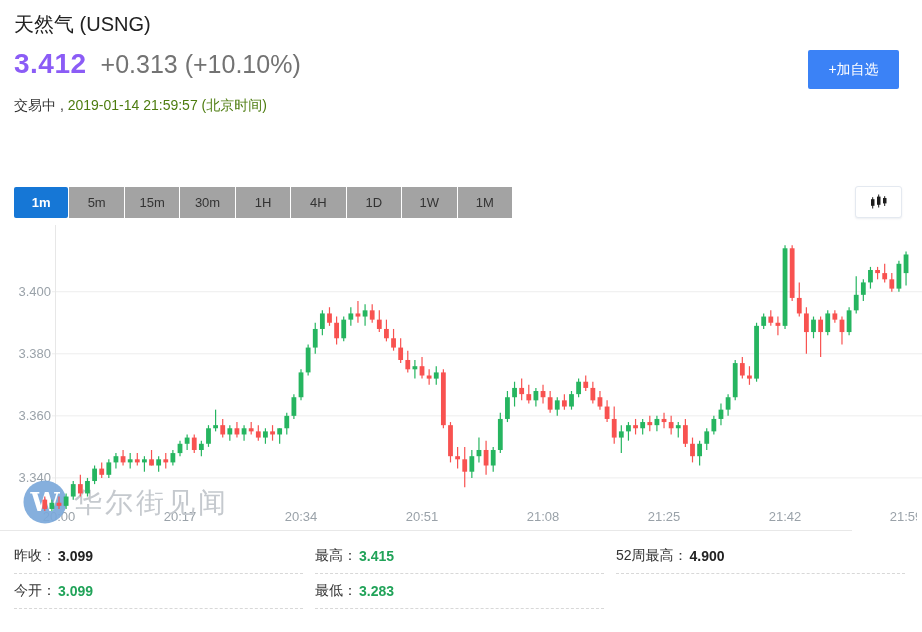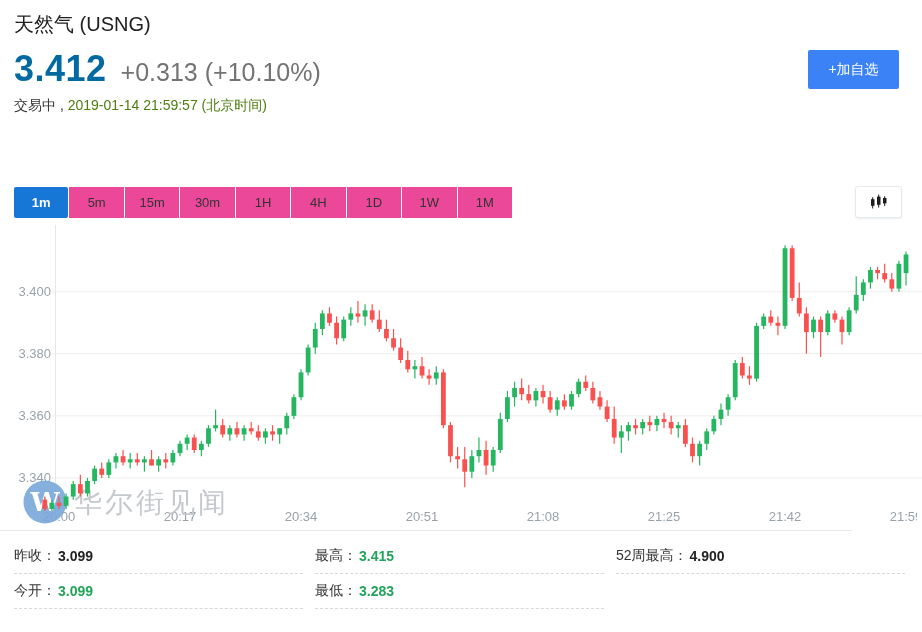--- a/index.html
+++ b/index.html
@@ -3,37 +3,37 @@
 <meta charset="utf-8">
 <style>
   * { margin:0; padding:0; box-sizing:border-box; }
   html,body { background:#fff; }
   body { font-family:"Liberation Sans","DejaVu Sans",sans-serif; color:#222; }
   .page { position:relative; width:922px; height:632px; background:#fff; overflow:hidden;border-radius:13px; }
 
   
   .title { position:absolute; left:14px; top:11px; font-size:20px; color:#212121; }
   .price-row { position:absolute; left:14px; top:48px; display:flex; align-items:baseline; }
-  .price { font-size:36px; font-weight:bold; color:#0369a1; letter-spacing:.5px; }
+  .price { font-size:28px; font-weight:bold; color:#8b5cf6; letter-spacing:.5px; }
   .change { font-size:25px; color:#737373; margin-left:14px; }
   .status-row { position:absolute; left:14px; top:97px; font-size:14px; }
   .status-label { color:#333; }
   .status-time { color:#4d7c0f; }
   .add-btn { position:absolute; right:23px; top:50px; width:91px; height:39px; background:#3b82f6; color:#fff;
              font-size:14px; border:none; border-radius:2px; cursor:pointer; font-family:inherit; }
 
   
   .tabs { position:absolute; left:14px; top:143px; display:flex; }
   .tab { font-size:16px; margin-right:40px; padding-bottom:9px; cursor:pointer; color:#555; }
   .tab.active { color:#1b1b1b; font-weight:bold; border-bottom:3px solid #1677d6; }
 
   
   .periods { position:absolute; left:14px; top:187px; width:498px; height:31px; display:flex; background:#fff; }
   .period { flex:1; display:flex; align-items:center; justify-content:center; font-size:13px; color:#333;
-            background:#ec4899; margin-right:1px; cursor:pointer; }
+            background:#a3a3a3; margin-right:1px; cursor:pointer; }
   .period:last-child { margin-right:0; }
   .period.active { background:#1677d6; color:#fff; font-weight:bold; border-radius:2px; }
 
   .chart-type-btn { position:absolute; right:20px; top:186px; width:47px; height:32px; background:#fff;
                     border:1px solid #e4e9f0; border-radius:3px; box-shadow:0 1px 2px rgba(150,160,175,.18);
                     display:flex; align-items:center; justify-content:center; cursor:pointer; }
 
   
   .chart-section { position:absolute; left:0; top:225px; width:852px; height:306px; border-bottom:1px solid #e8e8e8; }
   .chart-section svg { display:block; }

